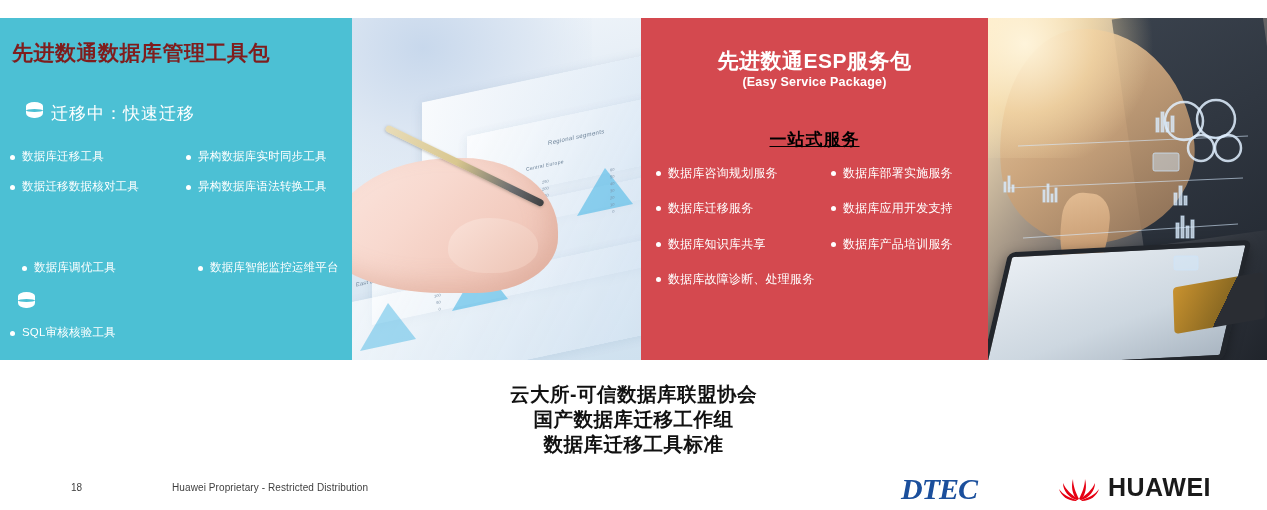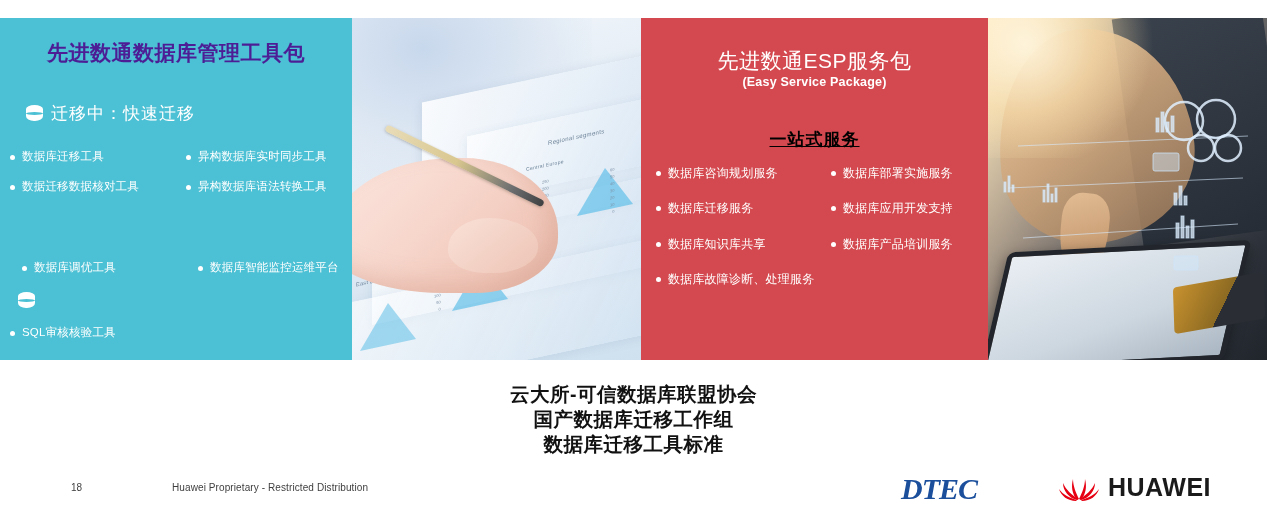--- a/index.html
+++ b/index.html
@@ -39,33 +39,32 @@
     position: absolute;
     left: 0; top: 0;
     width: 352px;
     height: 342px;
     background: #4cc0d4;
     box-sizing: border-box;
     padding: 0;
   }
   .teal-title {
     position: absolute;
-    left: 0; top: 23px;
+    left: 12px; top: 23px;
     width: 352px;
-    text-align: center;
-    color: #4c1d95;
+    color: #7f1d1d;
     font-size: 21px;
     font-weight: bold;
     letter-spacing: 0.5px;
     line-height: 1.1;
   }
   .teal-sec {
     position: absolute;
     display: flex;
-    align-items: flex-end;
+    align-items: flex-start;
     gap: 8px;
     color: #ffffff;
     font-size: 17px;
     letter-spacing: 1px;
   }
   .teal-sec.s1 { left: 26px; top: 84px; }
   .teal-sec.s2 { left: 26px; top: 209px; }
   .teal-sec.s3 { left: 18px; top: 274px; gap: 2px; }
 
   .db-icon {
@@ -222,21 +221,21 @@
     height: 342px;
     background: #d4494f;
   }
   .red-title {
     position: absolute;
     left: 0; top: 29px;
     width: 347px;
     text-align: center;
     color: #ffffff;
     font-size: 21px;
-    font-weight: normal;
+    font-weight: bold;
     letter-spacing: .5px;
   }
   .red-sub {
     position: absolute;
     left: 0; top: 57px;
     width: 347px;
     text-align: center;
     color: #ffffff;
     font-size: 12.5px;
     font-weight: bold;

